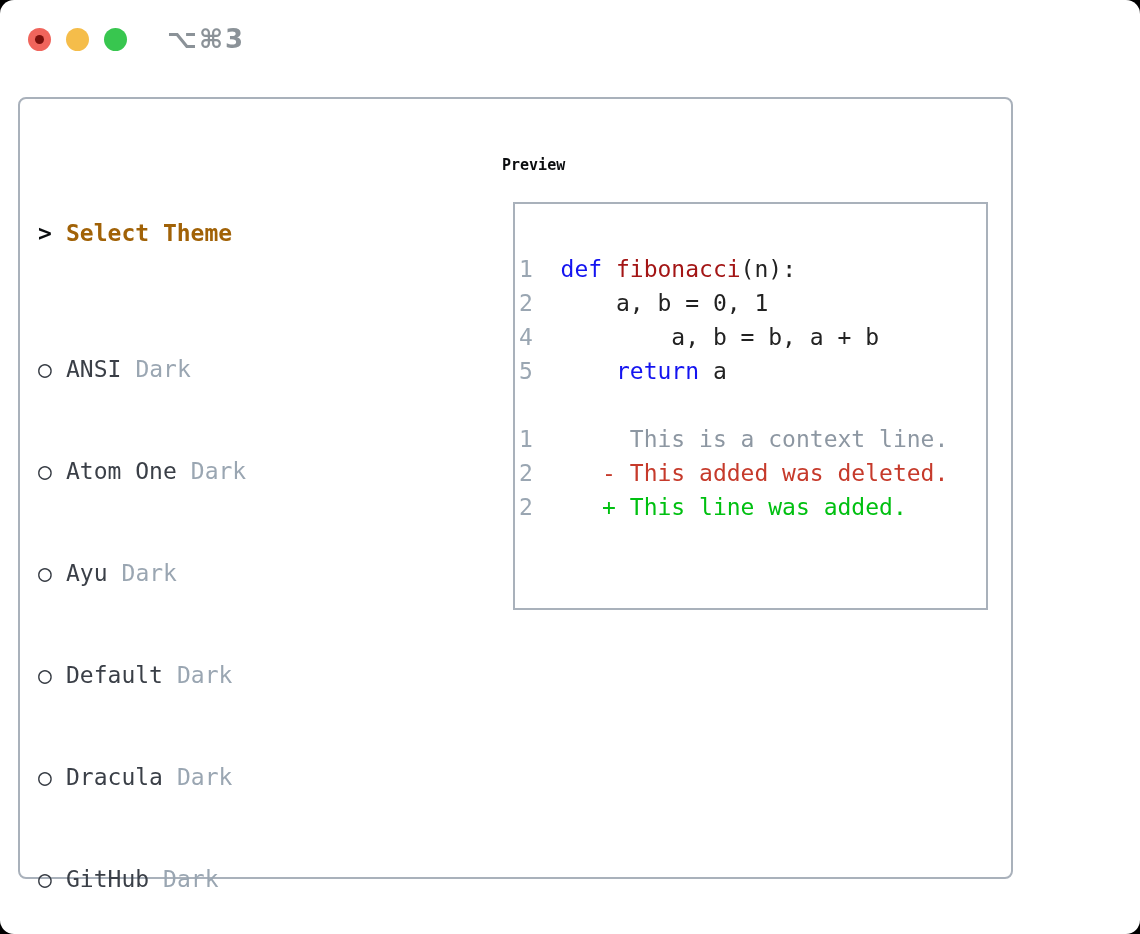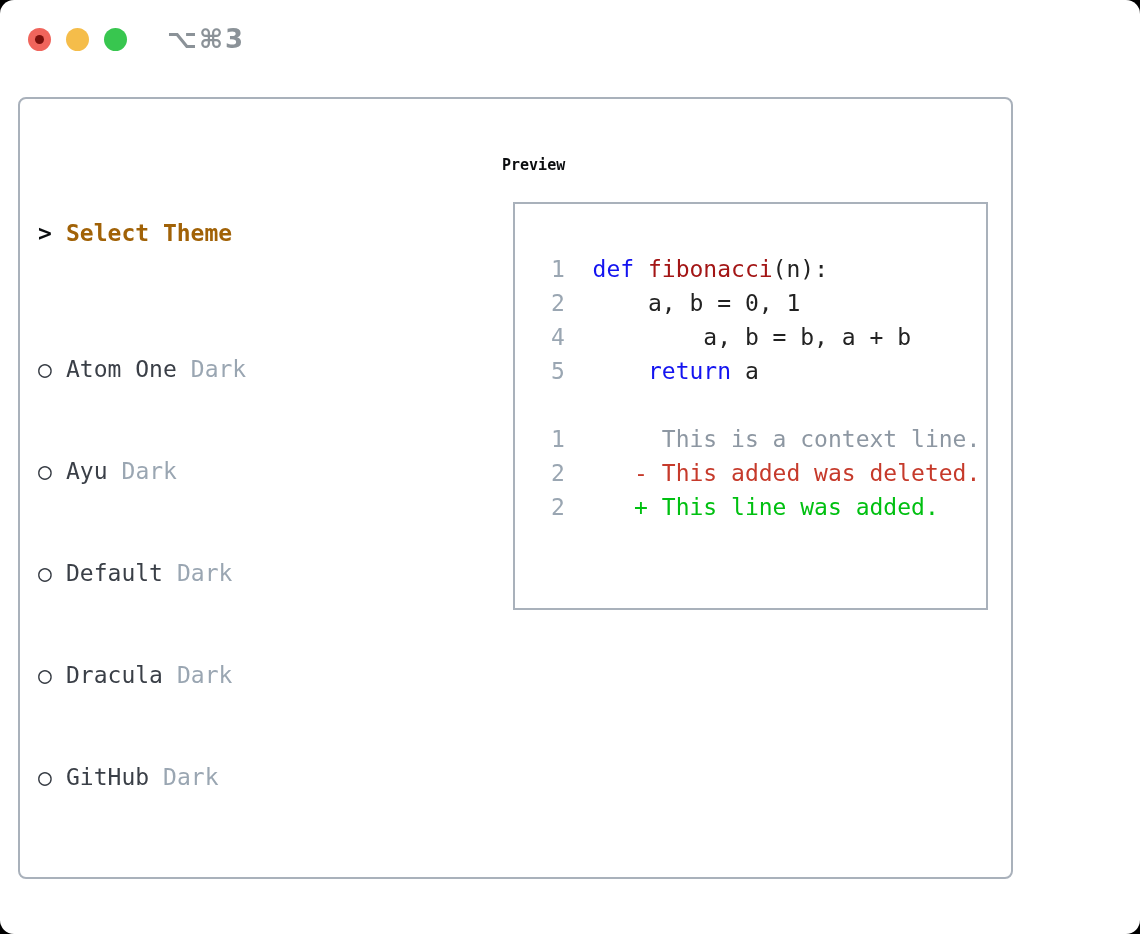--- a/index.html
+++ b/index.html
@@ -34,21 +34,21 @@
   
   .preview-header{
     position:absolute;left:482px;top:49px;height:34px;line-height:34px;
     font-size:15px;font-weight:bold;color:#0b0d0f;
   }
   .preview-box{
     position:absolute;left:493px;top:103px;width:475px;height:408px;
     border:2px solid #a9b1bb;box-sizing:border-box;background:#fff;overflow:hidden;
   }
   .code-area{padding:48px 0 0 4px;font-size:23px;line-height:34px;}
-  .code-line{white-space:pre;height:34px;margin-left:32px;}
+  .code-line{white-space:pre;height:34px;}
   .tk-num{color:#9aa6b2;}
   .tk-kw{color:#1414f0;}
   .tk-fn{color:#a31515;}
   .tk-pl{color:#222222;}
   .tk-ctx{color:#8d97a2;text-align:right;}
   .tk-del{color:#c63a2b;}
   .tk-add{color:#00c011;}
 </style>
 </head>
 <body>
@@ -62,20 +62,21 @@
     <div class="tl yellow"></div>
     <div class="tl green"></div>
     <span class="shortcut">⌥⌘3</span>
   </div>
 
   <div class="panel">
 
     <div class="left-col">
       <div class="row header-row"><span class="marker">&gt;</span><span class="header-text">Select Theme</span></div>
 
+      <div class="row theme-item"><span class="marker">○</span><span class="item-name">ANSI</span><span class="item-tag">Dark</span></div>
       <div class="row theme-item"><span class="marker">○</span><span class="item-name">Atom One</span><span class="item-tag">Dark</span></div>
       <div class="row theme-item"><span class="marker">○</span><span class="item-name">Ayu</span><span class="item-tag">Dark</span></div>
       <div class="row theme-item"><span class="marker">○</span><span class="item-name">Default</span><span class="item-tag">Dark</span></div>
       <div class="row theme-item"><span class="marker">○</span><span class="item-name">Dracula</span><span class="item-tag">Dark</span></div>
       <div class="row theme-item"><span class="marker">○</span><span class="item-name">GitHub</span><span class="item-tag">Dark</span></div>
       
       
       
       
       

